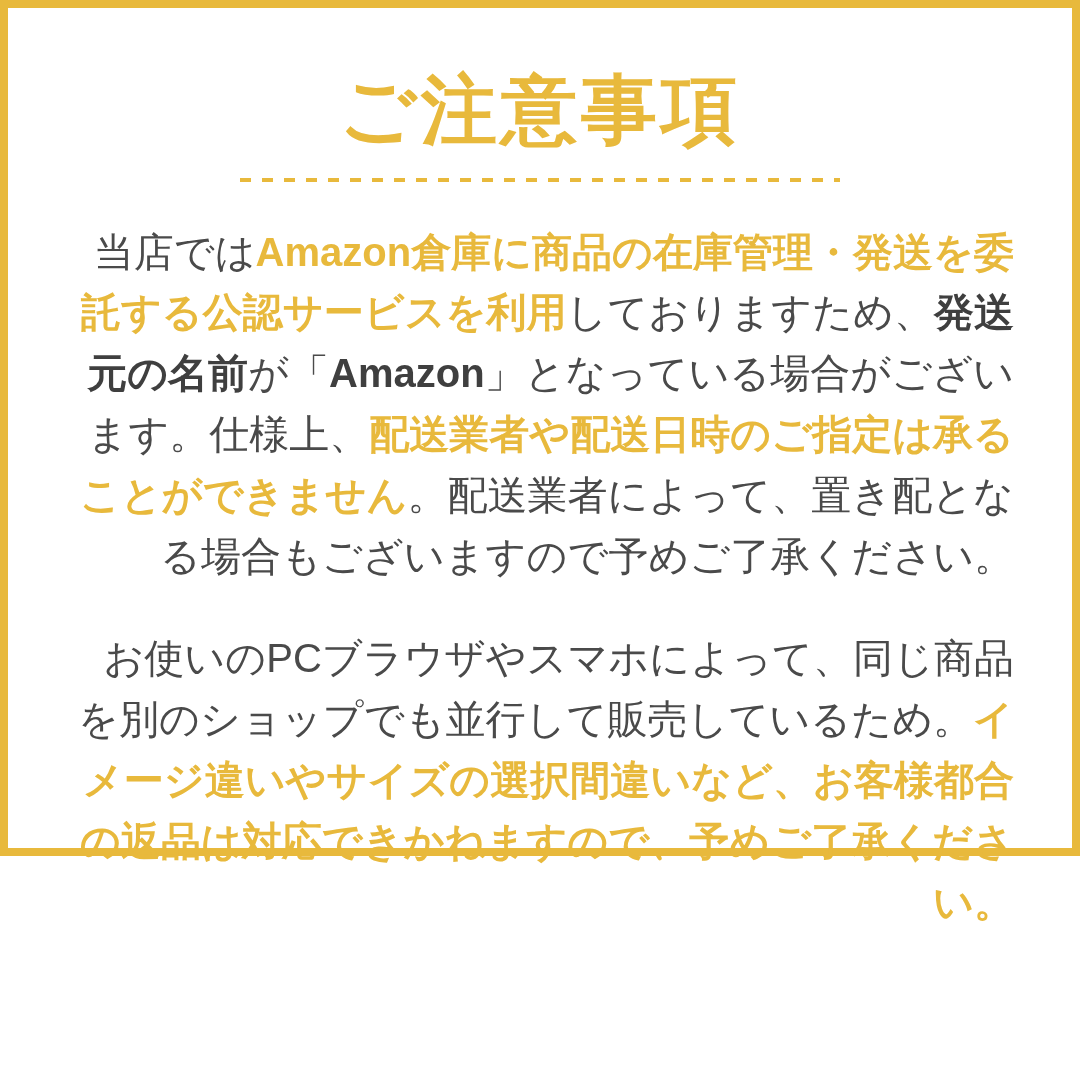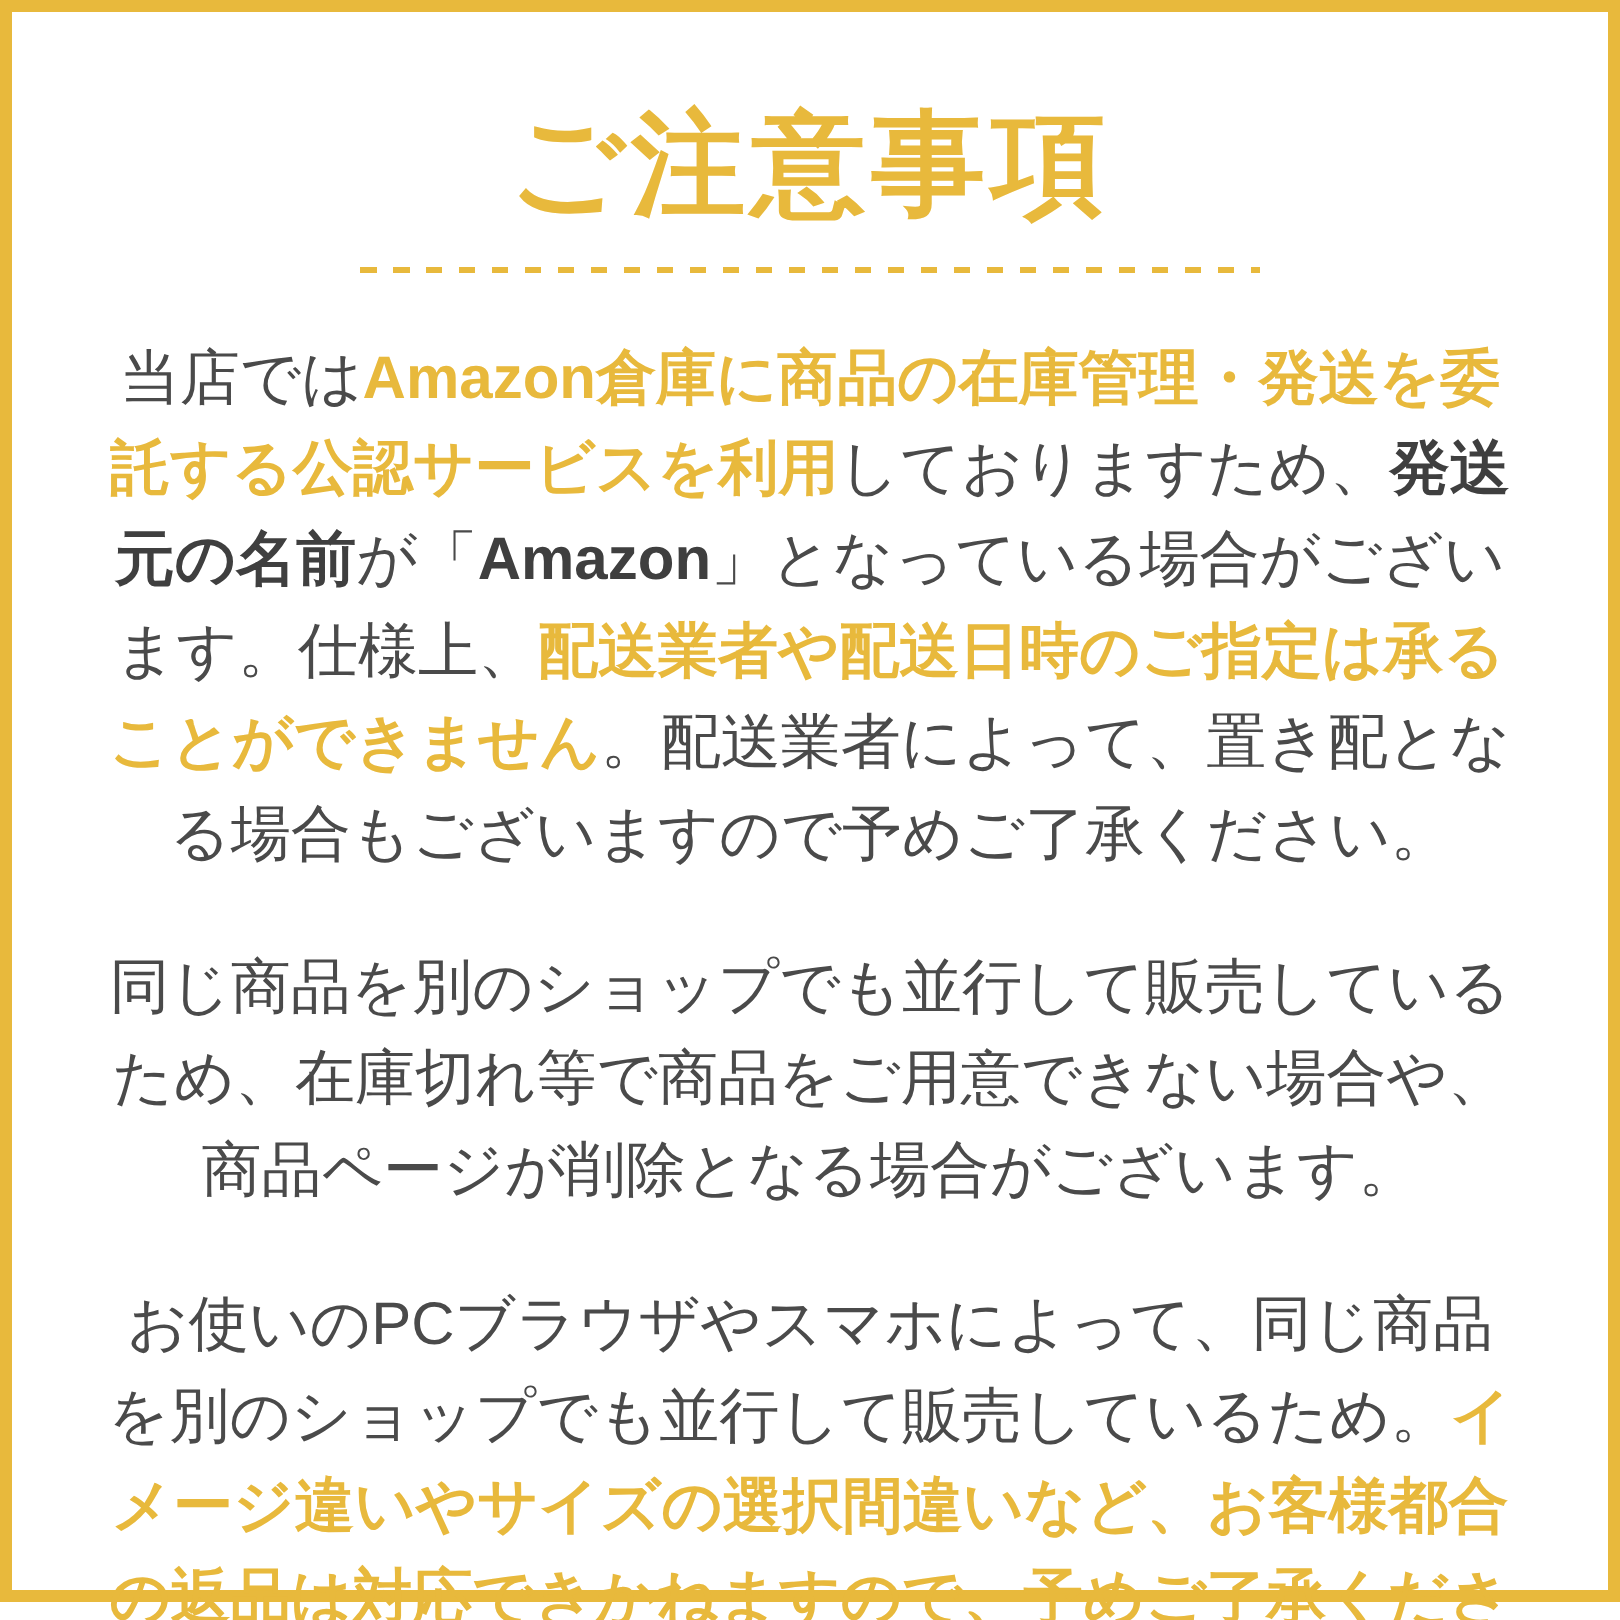--- a/index.html
+++ b/index.html
@@ -10,21 +10,21 @@
     width: 1080px;
     height: 1080px;
     background: #ffffff;
     font-family: "Liberation Sans", "DejaVu Sans", sans-serif;
     overflow: hidden;
   }
   .card {
     position: relative;
     box-sizing: border-box;
     width: 1080px;
-    height: 1068px;
+    height: 856px;
     border: 8px solid #e8b93c;
     background: #ffffff;
     padding: 54px 58px 0 58px;
   }
   .title {
     text-align: center;
     color: #e8b93c;
     font-size: 76px;
     font-weight: bold;
     letter-spacing: 4px;
@@ -45,21 +45,21 @@
   }
   .body {
     margin-top: 40px;
   }
   p.para {
     margin: 0 0 42px 0;
     font-size: 40px;
     line-height: 1.52;
     color: #4a4a4a;
     letter-spacing: 0px;
-    text-align: center;
+    text-align: right;
   }
   p.para:last-child {
     margin-bottom: 0;
   }
   .hl {
     color: #e8b93c;
     font-weight: bold;
   }
   .bk {
     color: #3f3f3f;
@@ -73,22 +73,19 @@
 
   <h1 class="title">ご注意事項</h1>
 
   <div class="divider"></div>
 
   <div class="body">
     <p class="para">
       <span>当店では</span><span class="hl">Amazon倉庫に商品の在庫管理・発送を委託する公認サービスを利用</span><span>しておりますため、</span><span class="bk">発送元の名前</span><span>が「</span><span class="bk">Amazon</span><span>」となっている場合がございます。仕様上、</span><span class="hl">配送業者や配送日時のご指定は承ることができません</span><span>。配送業者によって、置き配となる場合もございますので予めご了承ください。</span>
     </p>
 
-    <p class="para">
-      <span>同じ商品を別のショップでも並行して販売しているため、在庫切れ等で商品をご用意できない場合や、商品ページが削除となる場合がございます。</span>
-    </p>
 
     <p class="para">
       <span>お使いのPCブラウザやスマホによって、同じ商品を別のショップでも並行して販売しているため。</span><span class="hl">イメージ違いやサイズの選択間違いなど、お客様都合の返品は対応できかねますので、予めご了承ください。</span>
     </p>
   </div>
 
 </div>
 
 </body></html>

